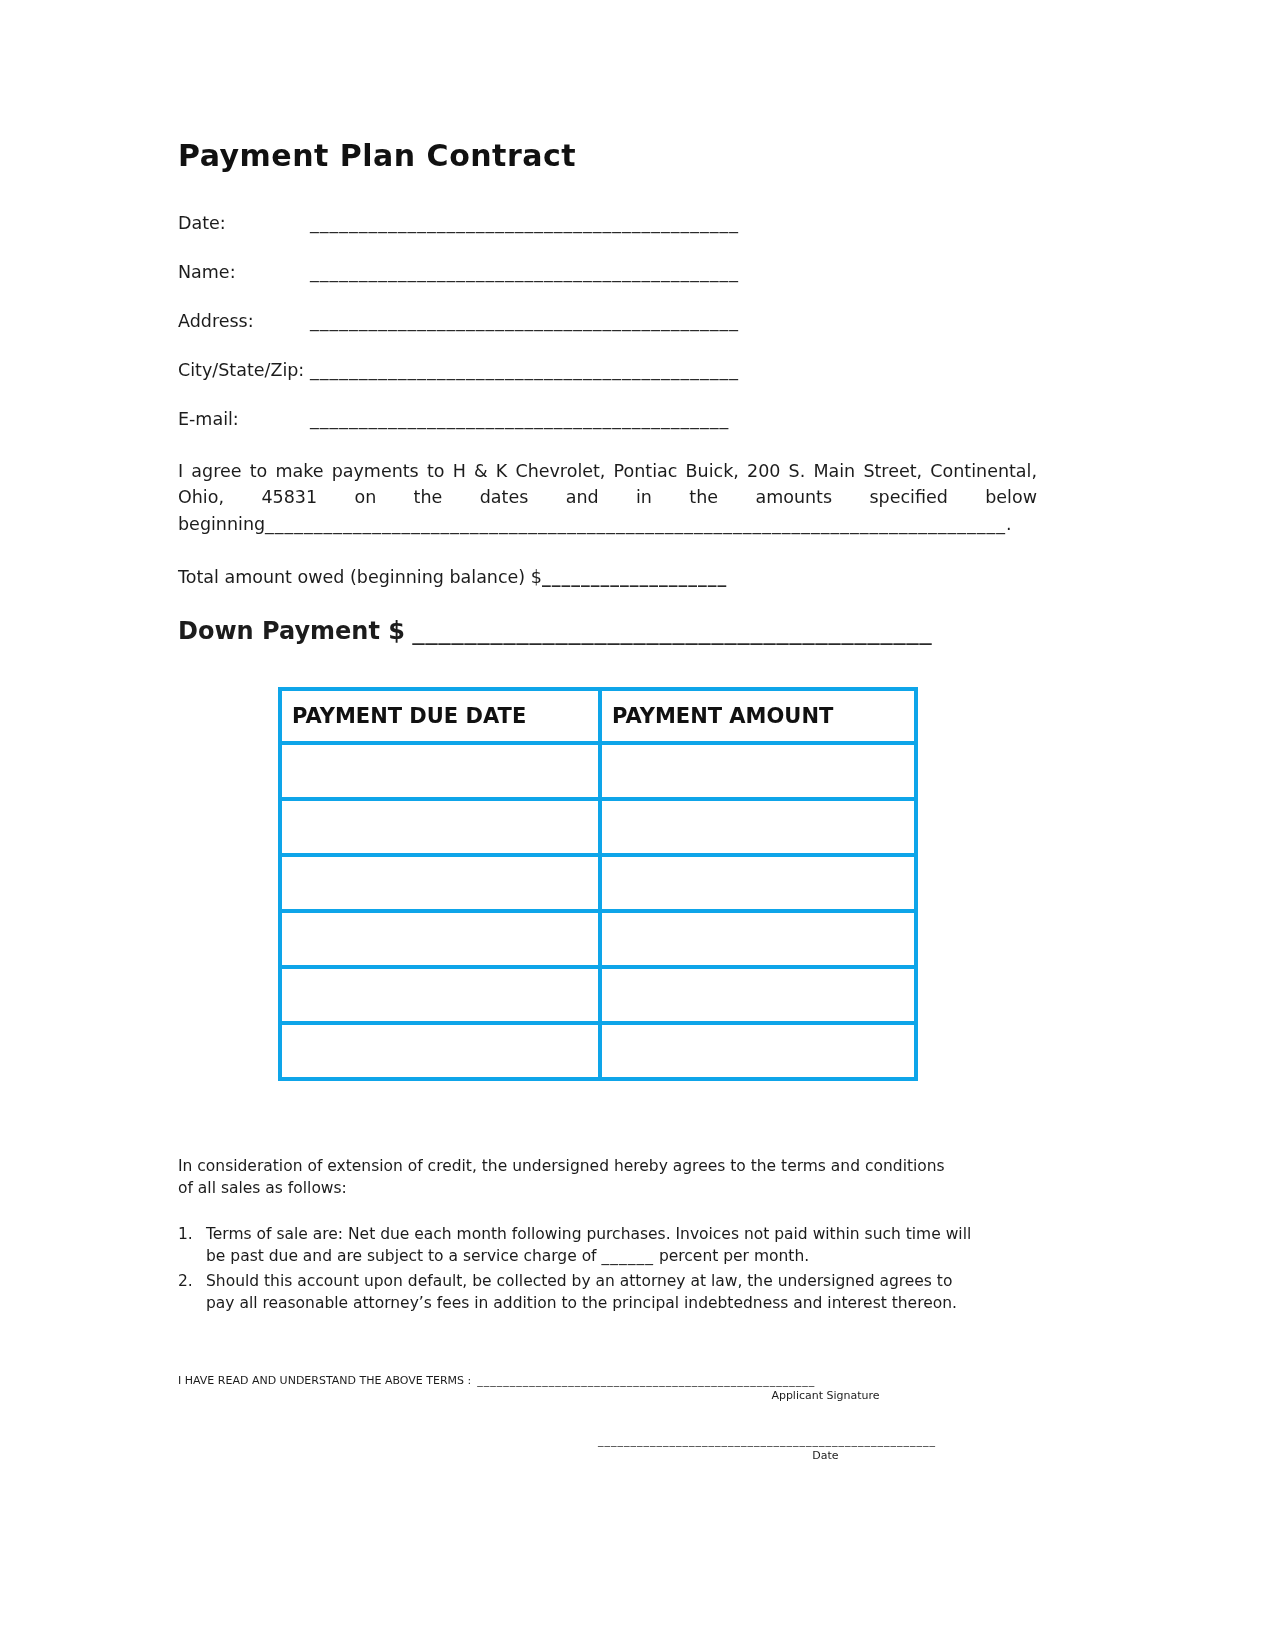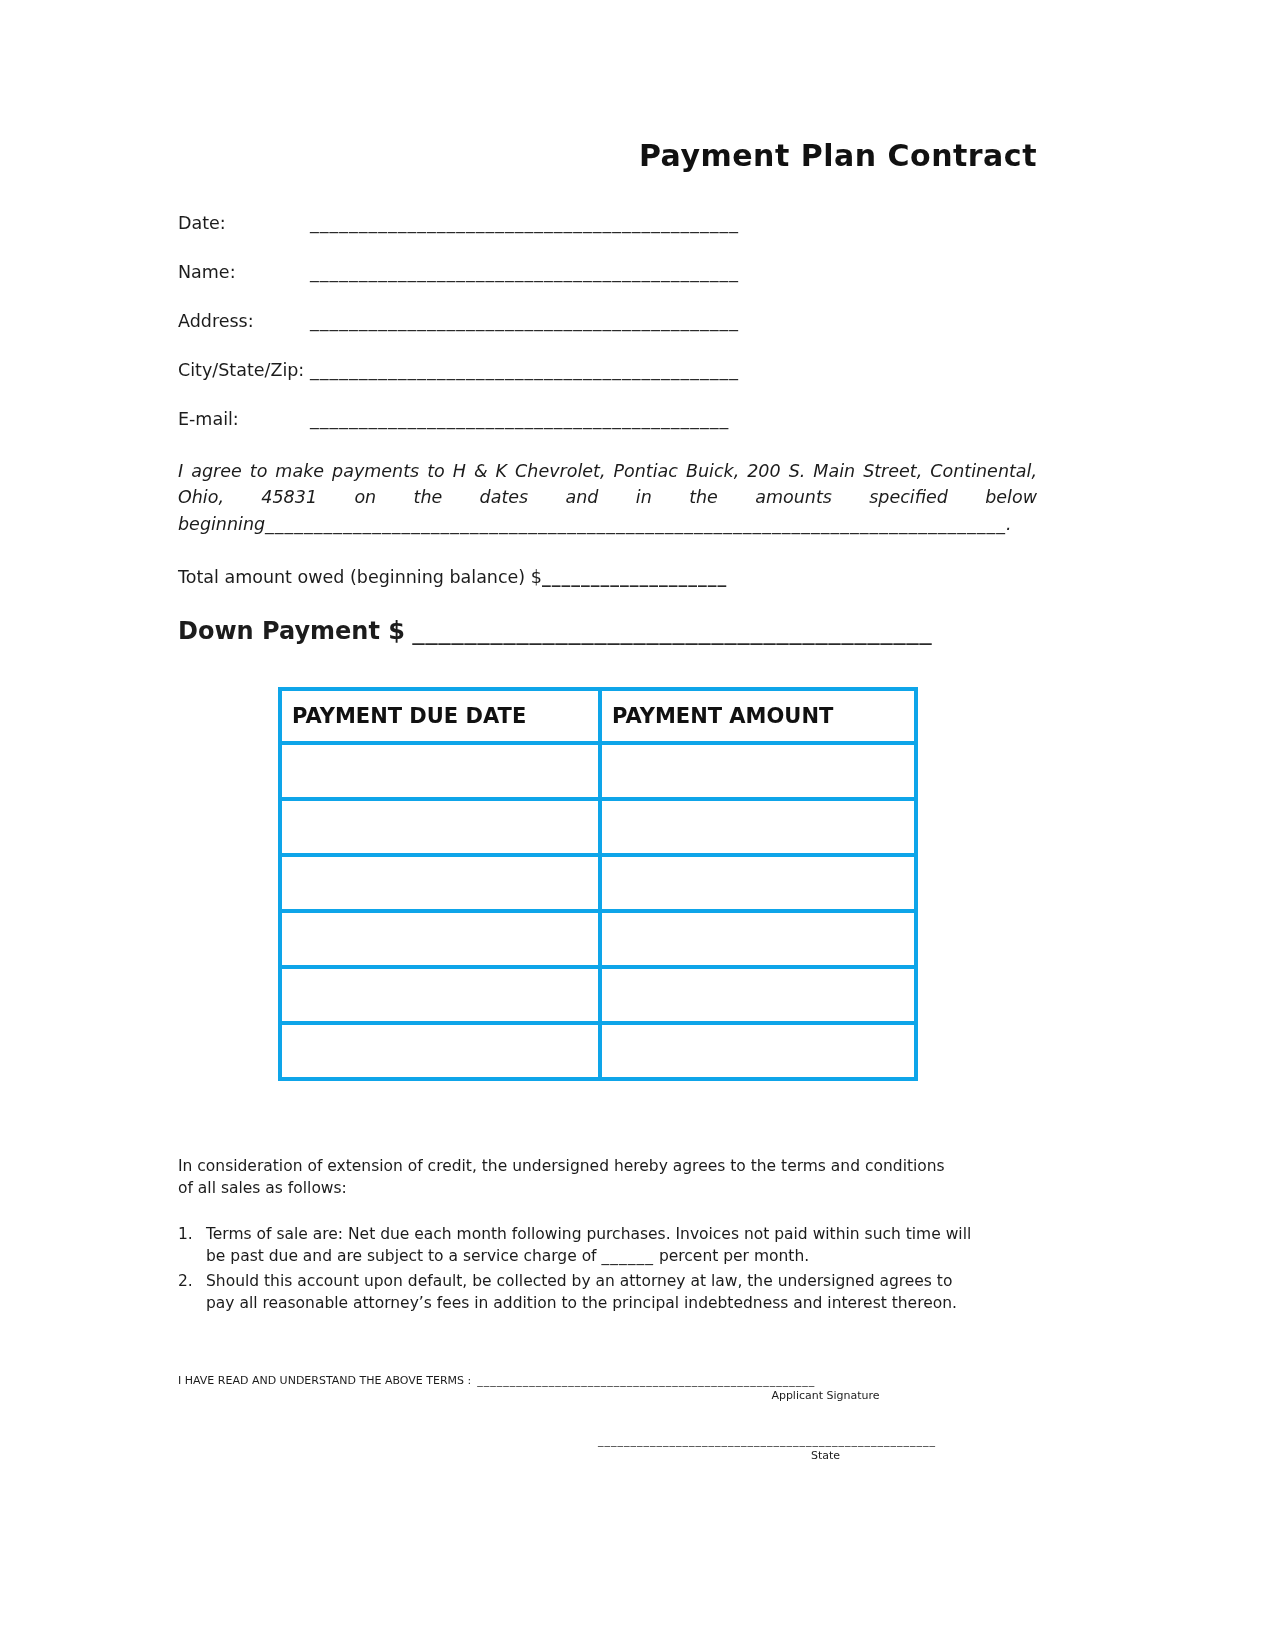--- a/index.html
+++ b/index.html
@@ -14,21 +14,21 @@
     margin: 0 auto;
     background: #ffffff;
     padding: 138px 238px 0 178px;
     position: relative;
     overflow: hidden;
   }
   .doc-title {
     font-size: 30px;
     font-weight: bold;
     color: #111;
-    text-align: right;
+    text-align: left;
     letter-spacing: 0.5px;
     margin: 0 0 40px 0;
   }
   .field-row {
     display: flex;
     align-items: baseline;
     font-size: 17.5px;
     margin-bottom: 29px;
     white-space: nowrap;
   }
@@ -37,21 +37,20 @@
     letter-spacing: 1px;
     white-space: nowrap;
     color: #2a2a2a;
   }
   .agreement {
     font-size: 17.5px;
     line-height: 1.5;
     text-align: justify;
     margin: 4px 0 0 0;
     word-spacing: 2px;
-    font-style: italic;
   }
   .total-row {
     font-size: 17.5px;
     margin-top: 30px;
     white-space: nowrap;
   }
   .total-row .blank-line { font-weight: bold; text-align: center; }
   .down-row {
     font-size: 24px;
     margin-top: 30px;
@@ -199,17 +198,17 @@
 
   <div class="sig-section">
     <div class="sig-row">
       <span class="sig-statement">I HAVE READ AND UNDERSTAND THE ABOVE TERMS :</span>
       <span class="blank-line">____________________________________________________</span>
     </div>
     <div class="sig-caption">Applicant Signature</div>
 
     <div class="date-block">
       <span class="blank-line">____________________________________________________</span>
-      <div class="date-caption">State</div>
+      <div class="date-caption">Date</div>
     </div>
   </div>
 
 </div>
 
 </body></html>

